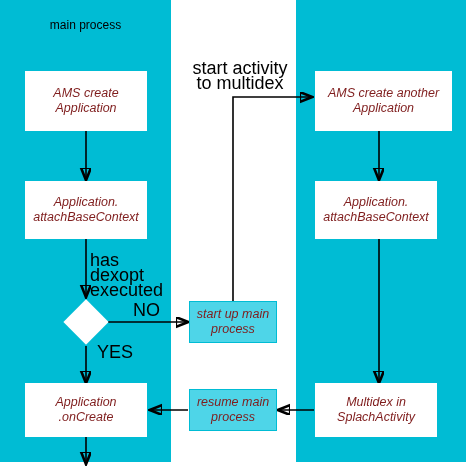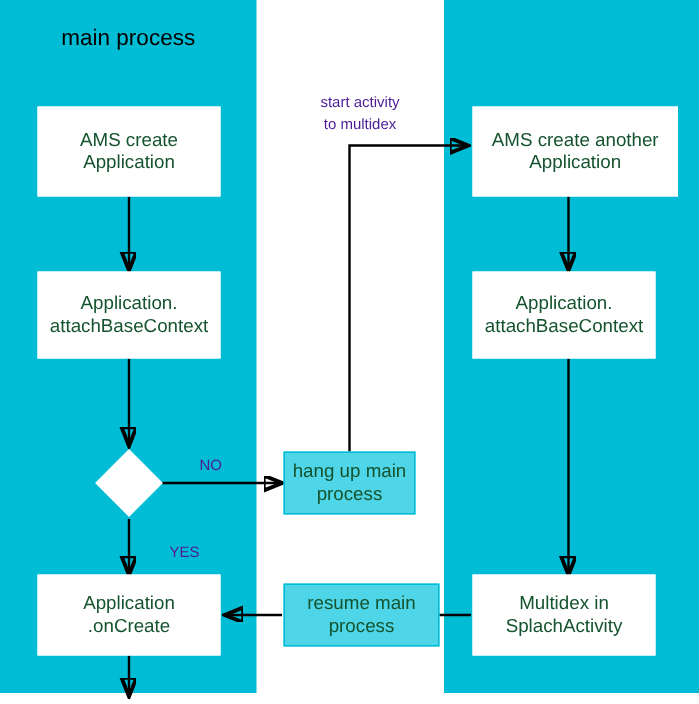--- a/index.html
+++ b/index.html
@@ -15,55 +15,56 @@
     font-family: "Liberation Sans", sans-serif;
     overflow: hidden;
   }
   .lane {
     position: absolute;
     background: #00bcd4;
   }
   .lane-title {
     position: absolute;
     text-align: center;
-    font-size: 15px;
+    font-size: 12px;
     color: #000000;
     line-height: 15px;
     white-space: nowrap;
   }
   .node {
     position: absolute;
     box-sizing: border-box;
     display: flex;
     align-items: center;
     justify-content: center;
     text-align: center;
     font-size: 12.5px;
     line-height: 15px;
-    color: #14532d;
+    color: #7f1d1d;
     white-space: pre-line;
+    font-style: italic;
   }
   .node.white {
     background: #ffffff;
     border: 1px solid #ffffff;
   }
   .node.cyanbox {
     background: #4ed5e8;
     border: 1px solid #00bcd4;
   }
   .diamond {
     position: absolute;
     background: #ffffff;
     transform: rotate(45deg);
   }
   .edge-label {
     position: absolute;
-    font-size: 10px;
+    font-size: 18px;
     line-height: 15px;
-    color: #4c1d95;
+    color: #000000;
     text-align: center;
     white-space: pre-line;
   }
   svg.links {
     position: absolute;
     left: 0;
     top: 0;
     width: 466px;
     height: 469px;
     overflow: visible;
@@ -117,36 +118,38 @@
 Application</div>
 
   <div class="node white" style="left:25px; top:181px; width:122px; height:58px;">Application.
 attachBaseContext</div>
 
   <div class="diamond" style="left:70px; top:306px; width:32px; height:32px;"></div>
 
   <div class="node white" style="left:25px; top:383px; width:122px; height:54px;">Application
 .onCreate</div>
 
-  <div class="node cyanbox" style="left:189px; top:301px; width:88px; height:42px;">hang up main
+  <div class="node cyanbox" style="left:189px; top:301px; width:88px; height:42px;">start up main
 process</div>
 
-  <div class="node cyanbox" style="left:189px; top:389px; width:104px; height:42px;">resume main
+  <div class="node cyanbox" style="left:189px; top:389px; width:88px; height:42px;">resume main
 process</div>
 
   <div class="node white" style="left:315px; top:71px; width:137px; height:60px;">AMS create another
 Application</div>
 
   <div class="node white" style="left:315px; top:181px; width:122px; height:58px;">Application.
 attachBaseContext</div>
 
   <div class="node white" style="left:315px; top:383px; width:122px; height:54px;">Multidex in
 SplachActivity</div>
 
   <div class="edge-label" style="left:185px; top:61px; width:110px;">start activity
 to multidex</div>
 
+  <div class="edge-label" style="left:90px; top:253px; width:86px; text-align:left;">has dexopt
+executed</div>
 
   <div class="edge-label" style="left:133px; top:303px; width:30px; text-align:left;">NO</div>
 
-  <div class="edge-label" style="left:97px; top:345px; width:36px; text-align:right;margin-top:16px;">YES</div>
+  <div class="edge-label" style="left:97px; top:345px; width:36px; text-align:right;">YES</div>
 
 </div>
 
 </body></html>

